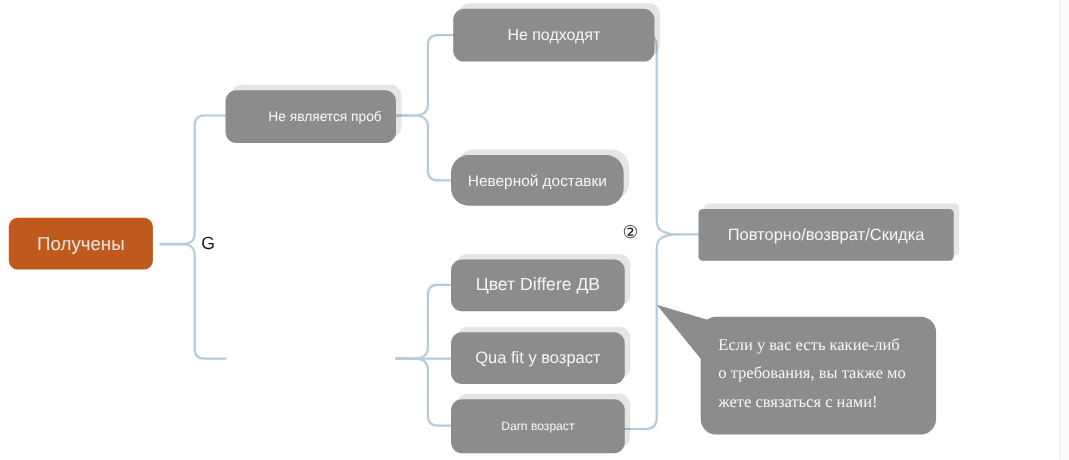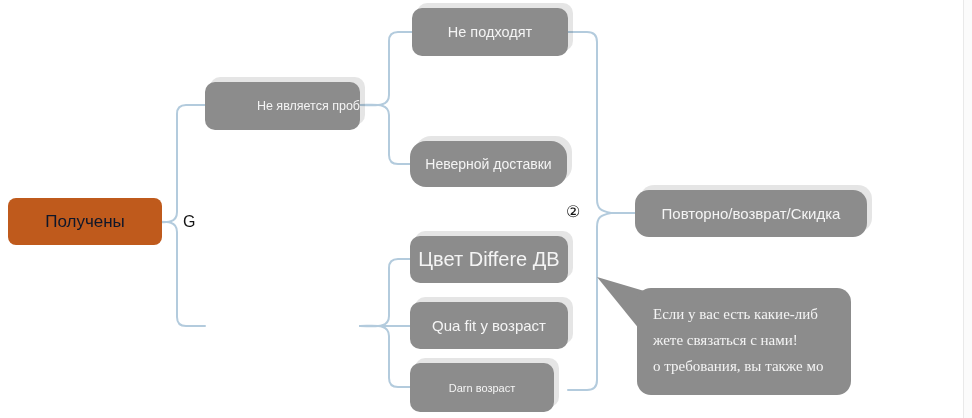--- a/index.html
+++ b/index.html
@@ -12,38 +12,38 @@
   svg.connectors path { stroke:#b3cbdd; stroke-width:2; fill:none; stroke-linecap:round; }
 
   .node {
     position:absolute; background:#8c8c8c; color:#f4f4f4;
     display:flex; align-items:center; justify-content:center;
     border-radius:10px; box-sizing:border-box;
     box-shadow:5px -5px 0 rgba(0,0,0,0.10);
     cursor:default; white-space:nowrap; overflow:hidden;
   }
   .node-root {
-    left:8px; top:198px; width:154px; height:47px;
-    background:#bf5a1c; color:#0f172a; font-size:17px; border-radius:8px;
+    left:8px; top:198px; width:131px; height:47px;
+    background:#bf5a1c; color:#e5e5e5; font-size:17px; border-radius:8px;
     box-shadow:none;
   }
   .node-branch-top {
     left:205px; top:82px; width:155px; height:48px;
-    flex-direction:column; align-items:flex-end; justify-content:center;
+    flex-direction:column; align-items:center; justify-content:center;
     padding-left:26px; font-size:12.5px; line-height:22px;
   }
-  .node-leaf-not-fit       { left:412px; top:8px;   width:156px; height:48px; font-size:14.5px; }
+  .node-leaf-not-fit       { left:412px; top:8px;   width:183px; height:48px; font-size:14.5px; }
   .node-leaf-wrong-deliv   { left:410px; top:141px; width:157px; height:46px; font-size:14px;border-radius:16px; }
   .node-branch-bottom      { left:205px; top:302px; width:155px; height:48px; font-size:12px; }
-  .node-leaf-color         { left:410px; top:236px; width:158px; height:47px; font-size:20px; }
+  .node-leaf-color         { left:410px; top:236px; width:158px; height:47px; font-size:16px; }
   .node-leaf-qua           { left:410px; top:302px; width:158px; height:47px; font-size:15px; }
-  .node-leaf-darn          { left:410px; top:363px; width:144px; height:49px; font-size:11px; }
+  .node-leaf-darn          { left:410px; top:363px; width:158px; height:49px; font-size:11px; }
   .node-result {
     left:635px; top:190px; width:232px; height:47px;
-    font-size:15px; border-radius:14px;
+    font-size:15px; border-radius:4px;
   }
   .node-callout {
     left:637px; top:288px; width:214px; height:107px;
     display:block; padding:13px 0 0 16px; font-size:15px; line-height:26px;
     border-radius:14px; box-shadow:none;font-family:Liberation Serif, serif;
   }
   .floating-label {
     position:absolute; color:#141414; font-size:16px; line-height:18px;
   }
   .label-g   { left:183px; top:213px; }
@@ -111,17 +111,17 @@
   <div class="floating-label label-two">
     <span>②</span>
   </div>
 
   <div class="node node-result">
     <span>Повторно/возврат/Скидка</span>
   </div>
 
   <div class="node node-callout">
     <div>Если у вас есть какие-либ</div>
+    <div>о требования, вы также мо</div>
     <div>жете связаться с нами!</div>
-    <div>о требования, вы также мо</div>
   </div>
 
 </div>
 
 </body></html>

